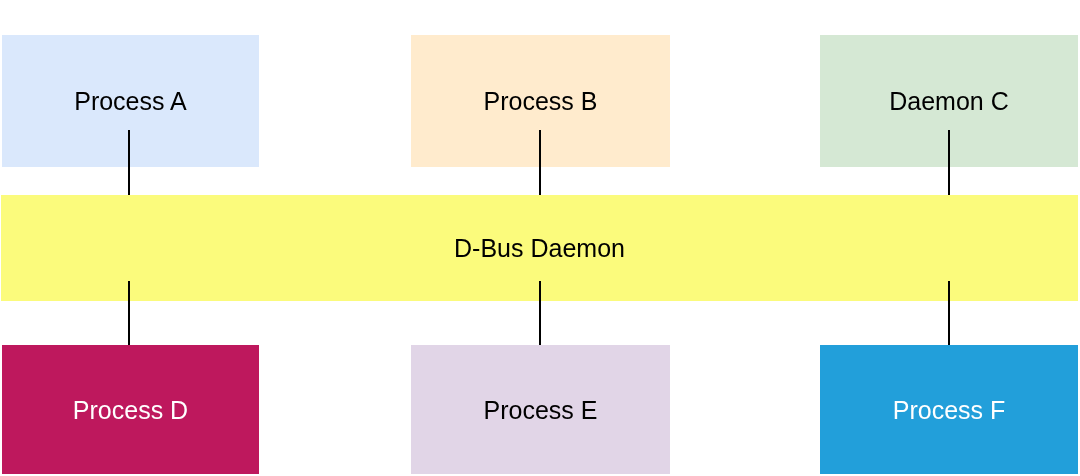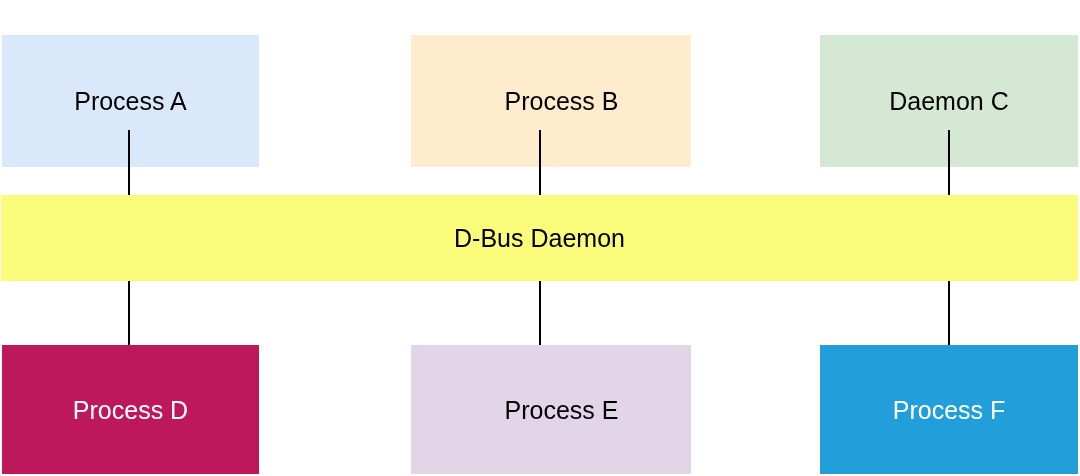--- a/index.html
+++ b/index.html
@@ -21,28 +21,28 @@
     align-items: center;
     justify-content: center;
     font-size: 25px;
     line-height: 1.2;
     color: #000000;
     text-align: center;
   }
   .row-top    { top: 2px;   height: 132px; margin-top: 33px; }
   .row-bottom { top: 345px; height: 129px; }
   .col-1 { left: 2px;   width: 257px; }
-  .col-2 { left: 411px; width: 259px; padding-left: 21px; }
+  .col-2 { left: 411px; width: 259px; }
   .col-3 { left: 820px; width: 258px; }
   .bus {
     position: absolute;
     left: 1px;
     top: 195px;
     width: 1077px;
-    height: 86px;
+    height: 106px;
     display: flex;
     align-items: center;
     justify-content: center;
     font-size: 25px;
     color: #000000;
   }
   .connector {
     position: absolute;
     width: 2px;
   }

